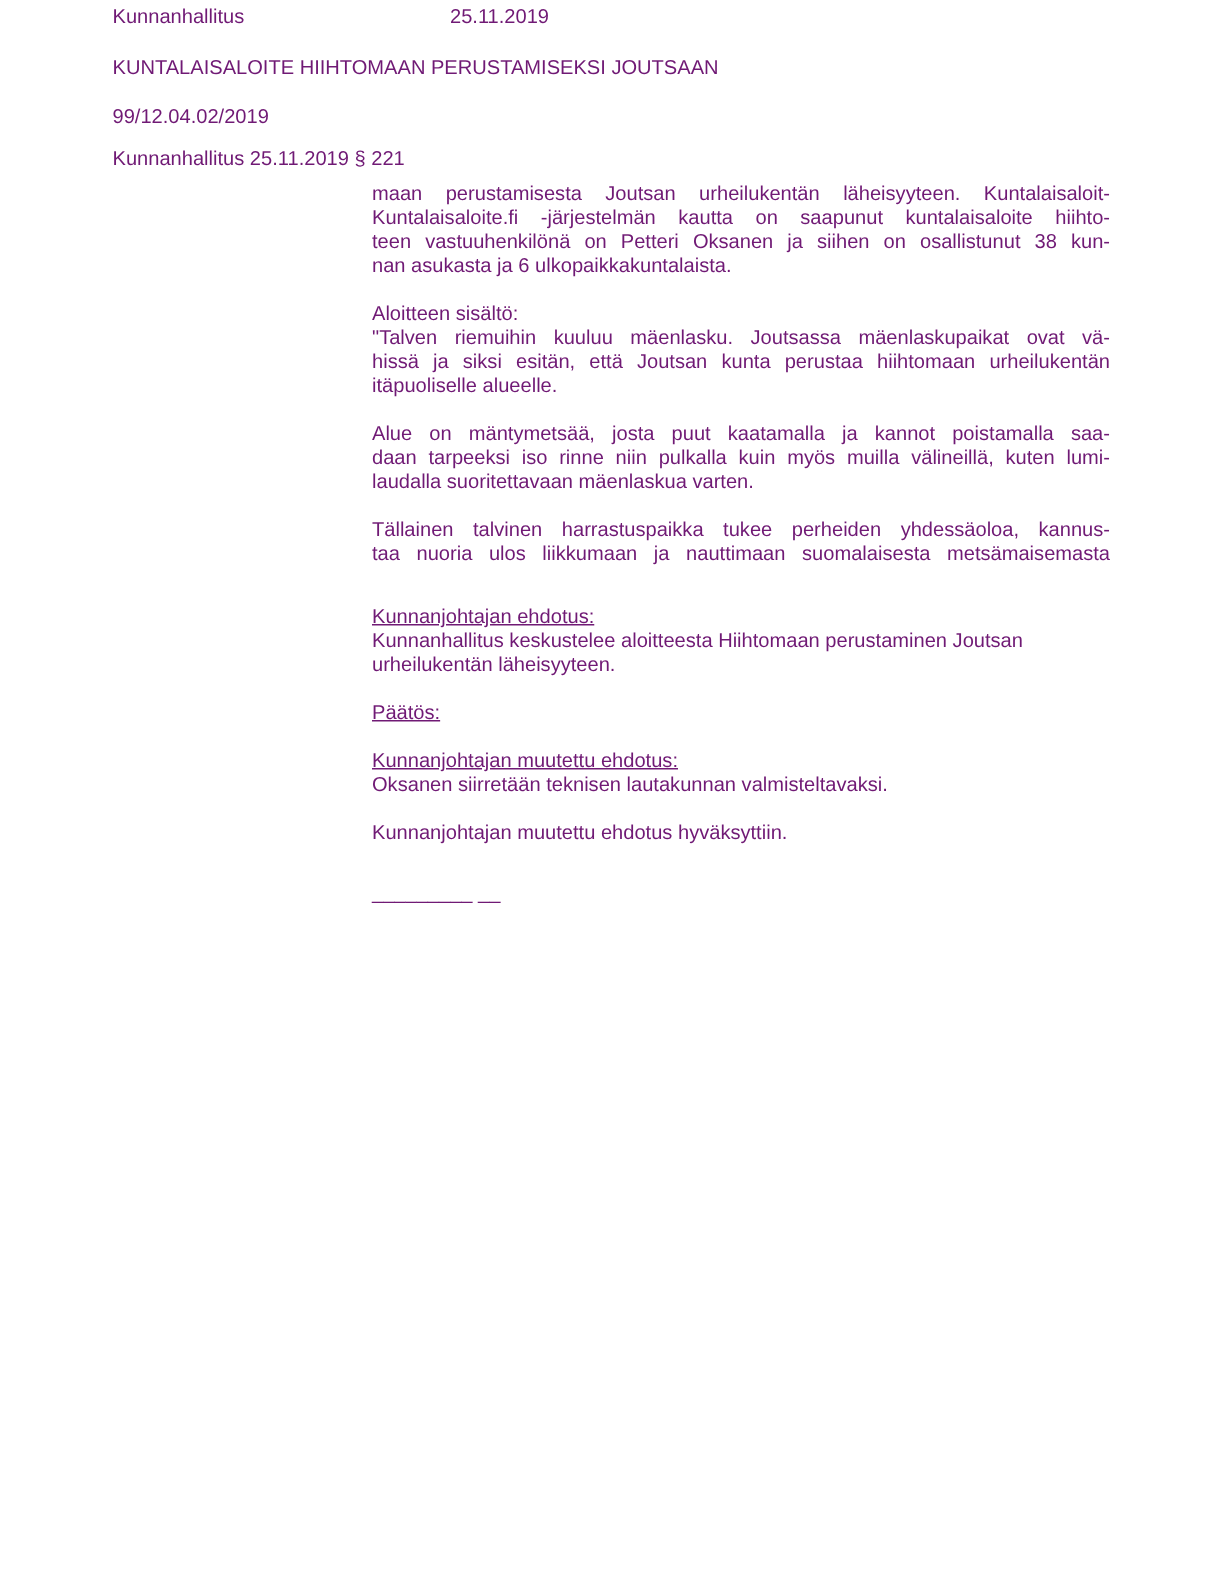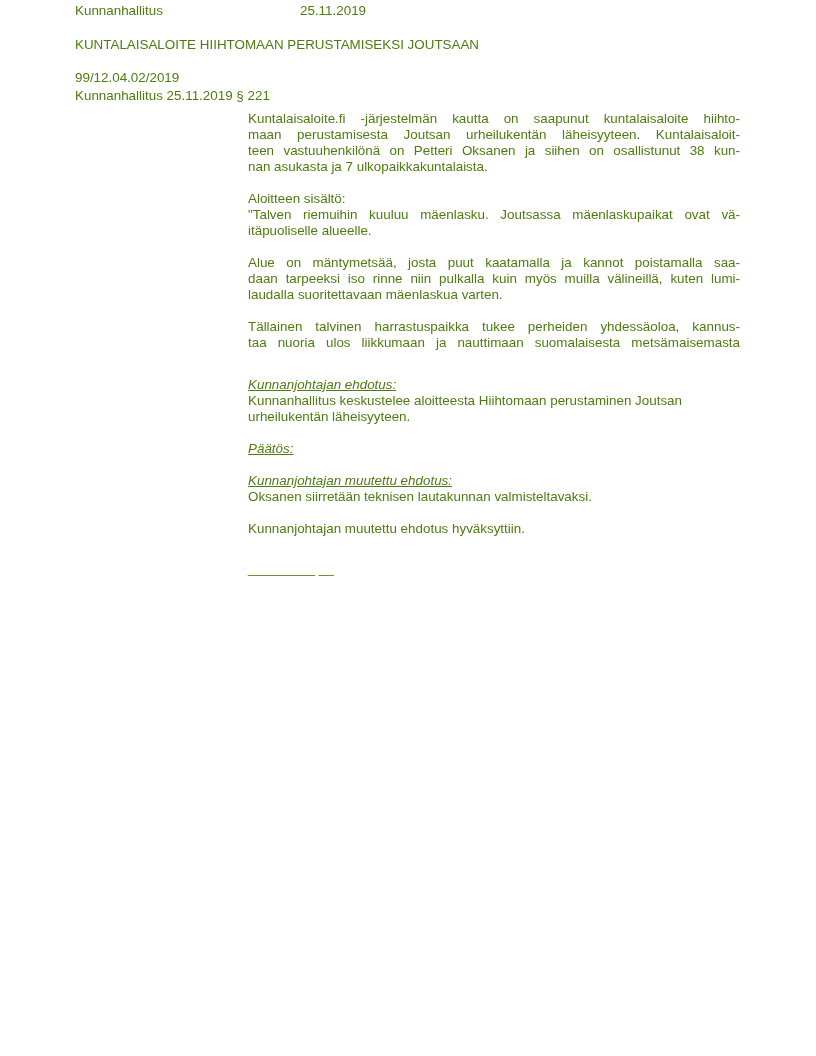--- a/index.html
+++ b/index.html
@@ -6,60 +6,60 @@
   html, body {
     margin: 0;
     padding: 0;
     background: #ffffff;
   }
   .page {
     position: relative;
     width: 816px;
     height: 1056px;
     background: #ffffff;
-    color: #4d7c0f;
+    color: #701a75;
     font-family: "Liberation Sans", "DejaVu Sans", sans-serif;
     font-size: 13.4px;
     line-height: 16px;
     box-sizing: border-box;
     padding: 3px 16px 0 75px;
     overflow: hidden;
   }
   .header-row {
     display: flex;
     align-items: baseline;
   }
   .h-committee { width: 225px; }
   .h-section   { width: 220px; }
   .h-date      { flex: 0 0 auto; }
 
   .doc-title   { margin-top: 18px; }
   .case-number { margin-top: 17px; }
-  .meeting-ref { margin-top: 2px; }
+  .meeting-ref { margin-top: 12px; }
 
   .body-col {
     margin-top: 7px;
     margin-left: 173px;   
     width: 492px;
   }
   .block { margin-bottom: 16px; }
   .block.mb26 { margin-bottom: 26px; }
   .block.mb24 { margin-bottom: 24px; }
 
   
   .jline {
     text-align: justify;
     text-align-last: justify;
     white-space: nowrap;
   }
   .line { white-space: nowrap; }
 
   .wrap { text-align: left; }   
 
-  .uline { text-decoration: underline; font-style: italic; }
+  .uline { text-decoration: underline; }
 
   .signature {
     margin-top: 1px;
     letter-spacing: 0;
   }
 </style>
 </head>
 <body>
 
 <div class="page">
@@ -71,29 +71,30 @@
 
   <div class="doc-title">KUNTALAISALOITE HIIHTOMAAN PERUSTAMISEKSI JOUTSAAN</div>
 
   <div class="case-number">99/12.04.02/2019</div>
 
   <div class="meeting-ref">Kunnanhallitus 25.11.2019 § 221</div>
 
   <div class="body-col">
 
     <div class="block">
+      <div class="jline">maan perustamisesta Joutsan urheilukentän läheisyyteen. Kuntalaisaloit-</div>
       <div class="jline">Kuntalaisaloite.fi -järjestelmän kautta on saapunut kuntalaisaloite hiihto-</div>
-      <div class="jline">maan perustamisesta Joutsan urheilukentän läheisyyteen. Kuntalaisaloit-</div>
       <div class="jline">teen vastuuhenkilönä on Petteri Oksanen ja siihen on osallistunut 38 kun-</div>
-      <div class="line">nan asukasta ja 7 ulkopaikkakuntalaista.</div>
+      <div class="line">nan asukasta ja 6 ulkopaikkakuntalaista.</div>
     </div>
 
     <div class="block">
       <div class="line">Aloitteen sisältö:</div>
       <div class="jline">"Talven riemuihin kuuluu mäenlasku. Joutsassa mäenlaskupaikat ovat vä-</div>
+      <div class="jline">hissä ja siksi esitän, että Joutsan kunta perustaa hiihtomaan urheilukentän</div>
       <div class="line">itäpuoliselle alueelle.</div>
     </div>
 
     <div class="block">
       <div class="jline">Alue on mäntymetsää, josta puut kaatamalla ja kannot poistamalla saa-</div>
       <div class="jline">daan tarpeeksi iso rinne niin pulkalla kuin myös muilla välineillä, kuten lumi-</div>
       <div class="line">laudalla suoritettavaan mäenlaskua varten.</div>
     </div>
 
     <div class="block mb26">

